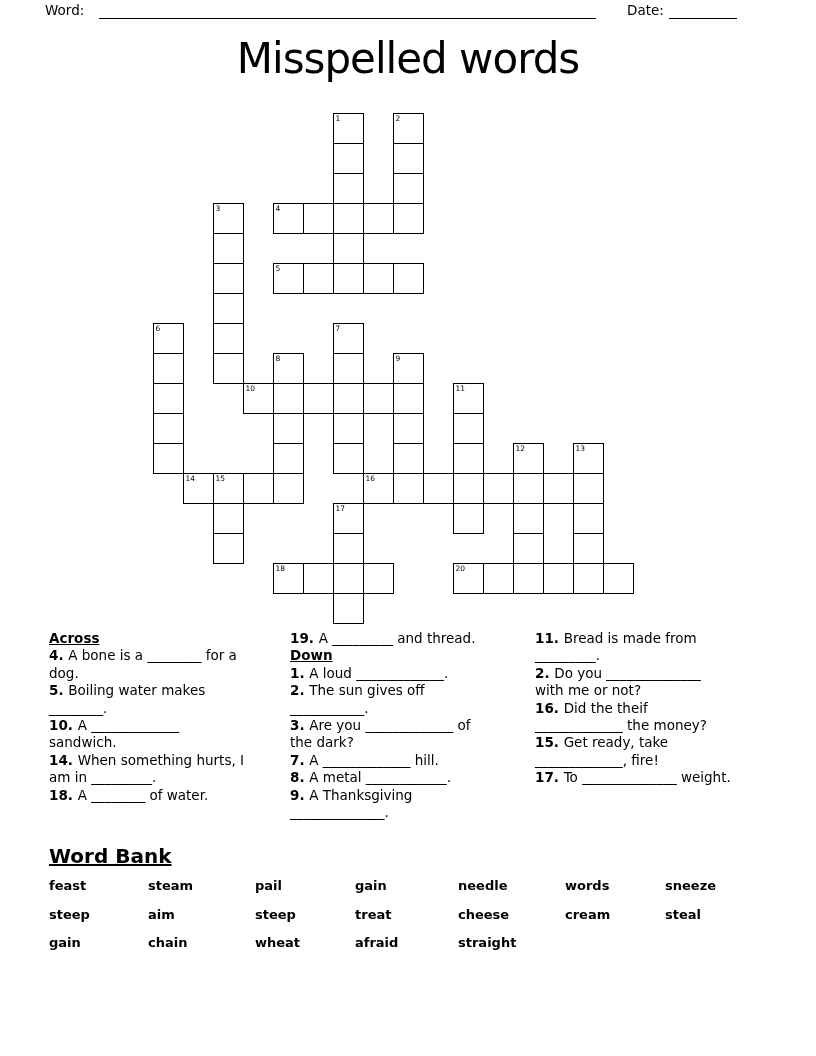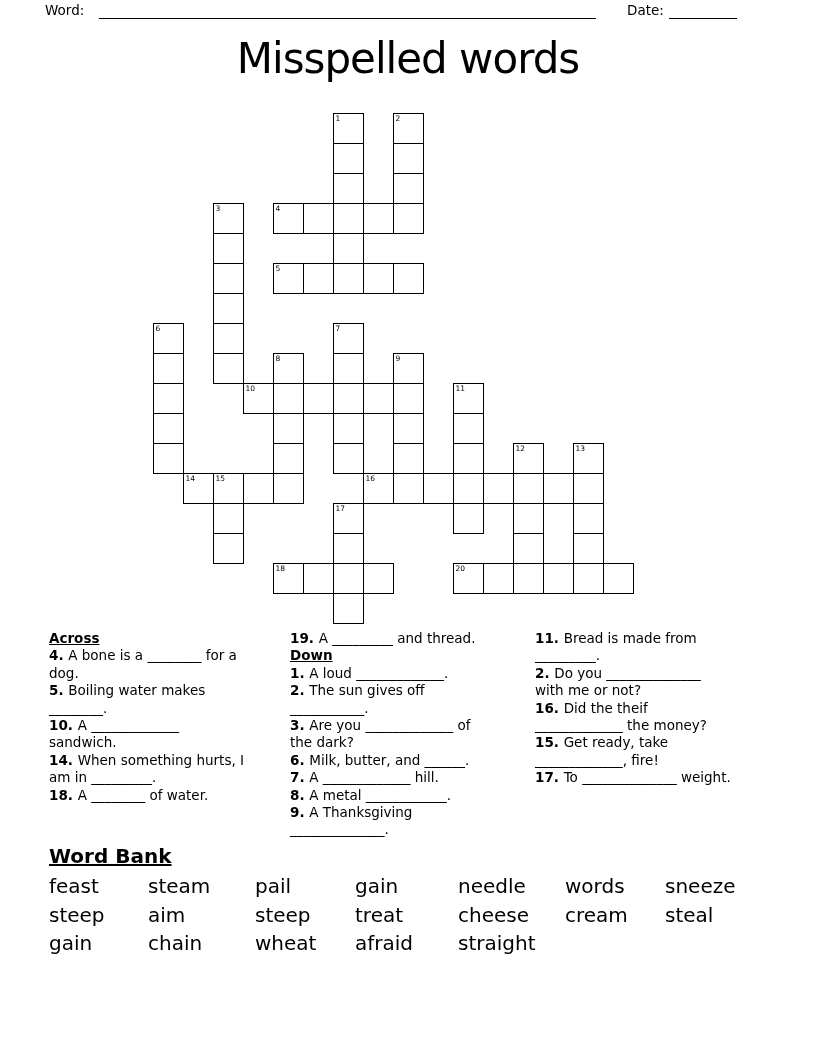--- a/index.html
+++ b/index.html
@@ -47,21 +47,21 @@
   .wb-heading {
     position:absolute; left:49px; top:844px;
     font-size:20px; font-weight:bold; text-decoration:underline;
   }
   .wb-grid {
     position:absolute; left:49px; top:872px;
     display:grid;
     grid-template-columns:99px 107px 100px 103px 107px 100px 80px;
     line-height:28.5px;
   }
-  .wb-word { font-size:20px; font-weight:normal; }
+  .wb-word { font-size:13px; font-weight:bold; }
 </style>
 </head>
 <body>
 
 <div class="page">
 
   <div>
     <span class="hdr-label" style="left:45px">Word:</span>
     <div class="hdr-line name-line"></div>
     <span class="hdr-label" style="left:627px">Date:</span>
@@ -199,21 +199,20 @@
       <div class="clue"><b>10. </b>A _____________<br>sandwich.</div>
       <div class="clue"><b>14. </b>When something hurts, I<br>am in _________.</div>
       <div class="clue"><b>18. </b>A ________ of water.</div>
     </div>
   <div class="clue-col" style="left:290px; width:222px">
       <div class="clue"><b>19. </b>A _________ and thread.</div>
       <div class="clue-heading">Down</div>
       <div class="clue"><b>1. </b>A loud _____________.</div>
       <div class="clue"><b>2. </b>The sun gives off<br>___________.</div>
       <div class="clue"><b>3. </b>Are you _____________ of<br>the dark?</div>
-      <div class="clue"><b>6. </b>Milk, butter, and ______.</div>
       <div class="clue"><b>7. </b>A _____________ hill.</div>
       <div class="clue"><b>8. </b>A metal ____________.</div>
       <div class="clue"><b>9. </b>A Thanksgiving<br>______________.</div>
     </div>
   <div class="clue-col" style="left:535px; width:262px">
       <div class="clue"><b>11. </b>Bread is made from<br>_________.</div>
       <div class="clue"><b>2. </b>Do you ______________<br>with me or not?</div>
       <div class="clue"><b>16. </b>Did the theif<br>_____________ the money?</div>
       <div class="clue"><b>15. </b>Get ready, take<br>_____________, fire!</div>
       <div class="clue"><b>17. </b>To ______________ weight.</div>

